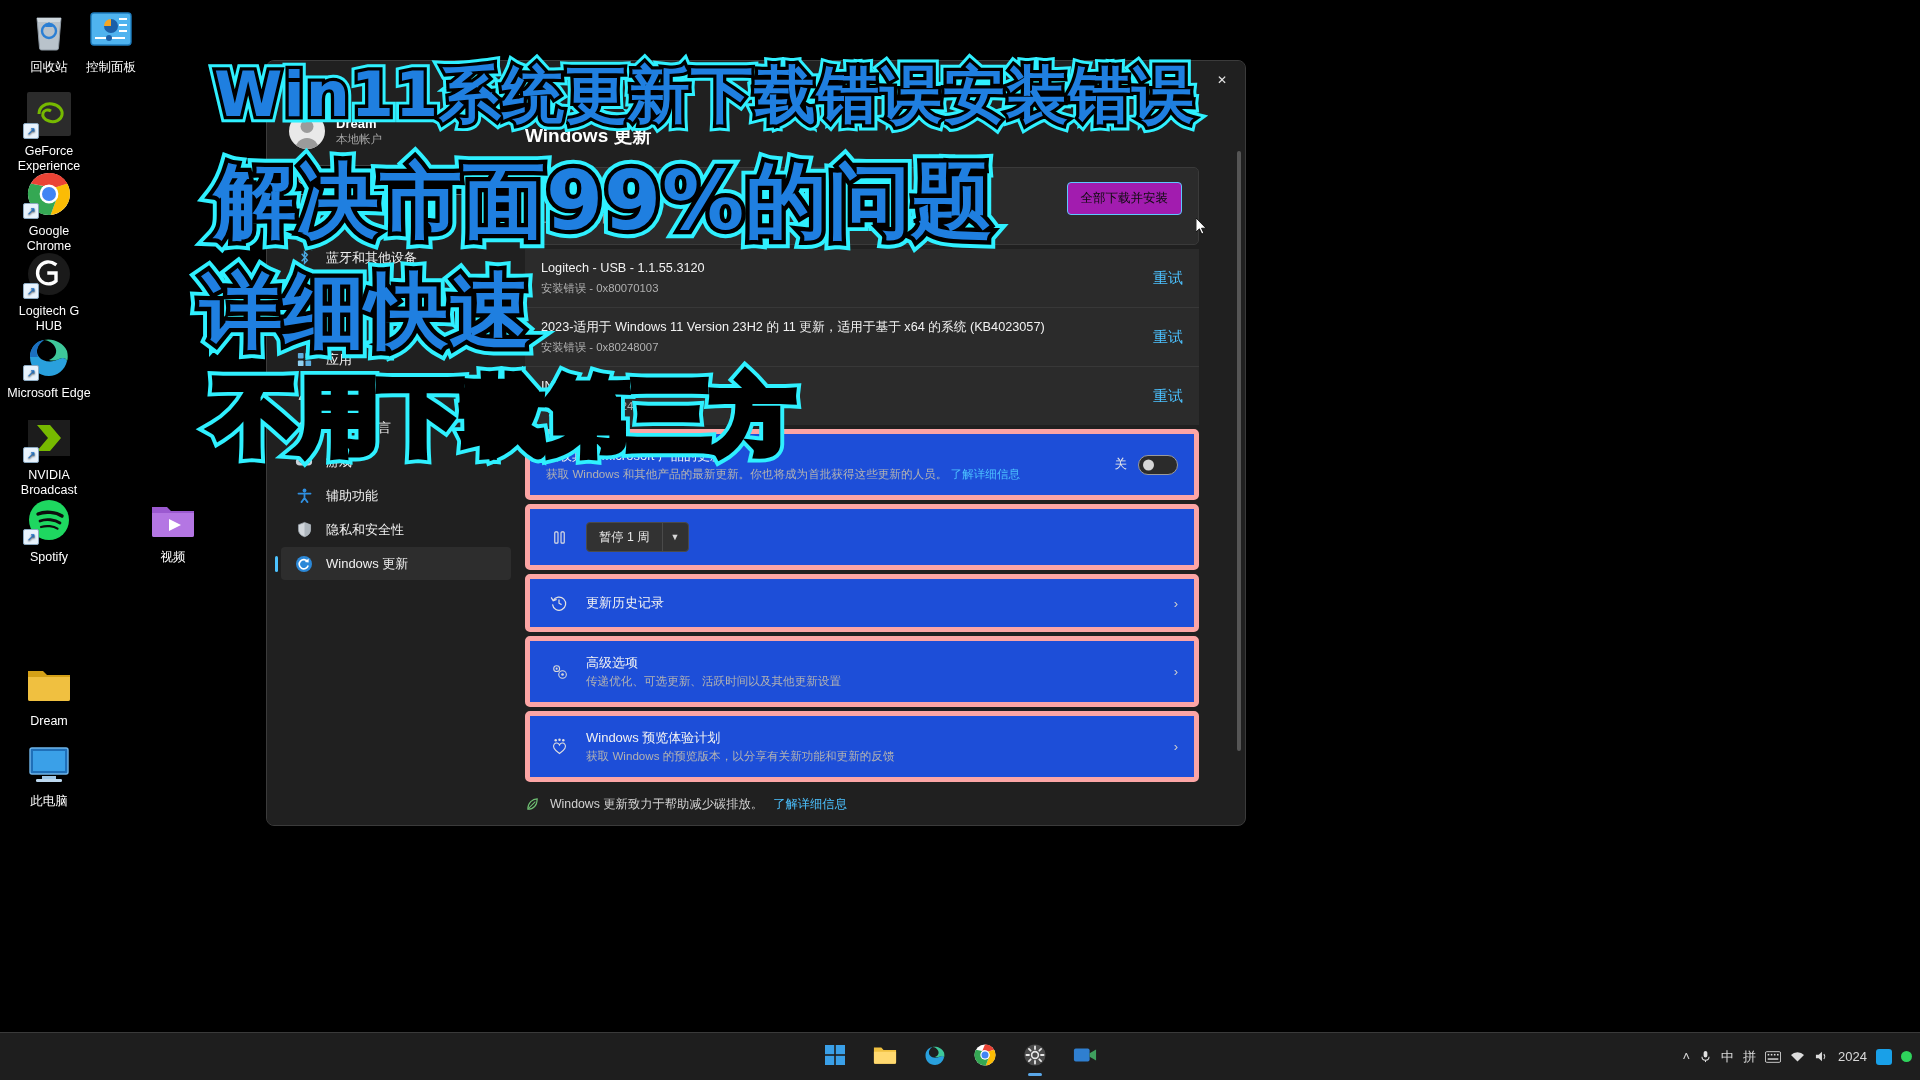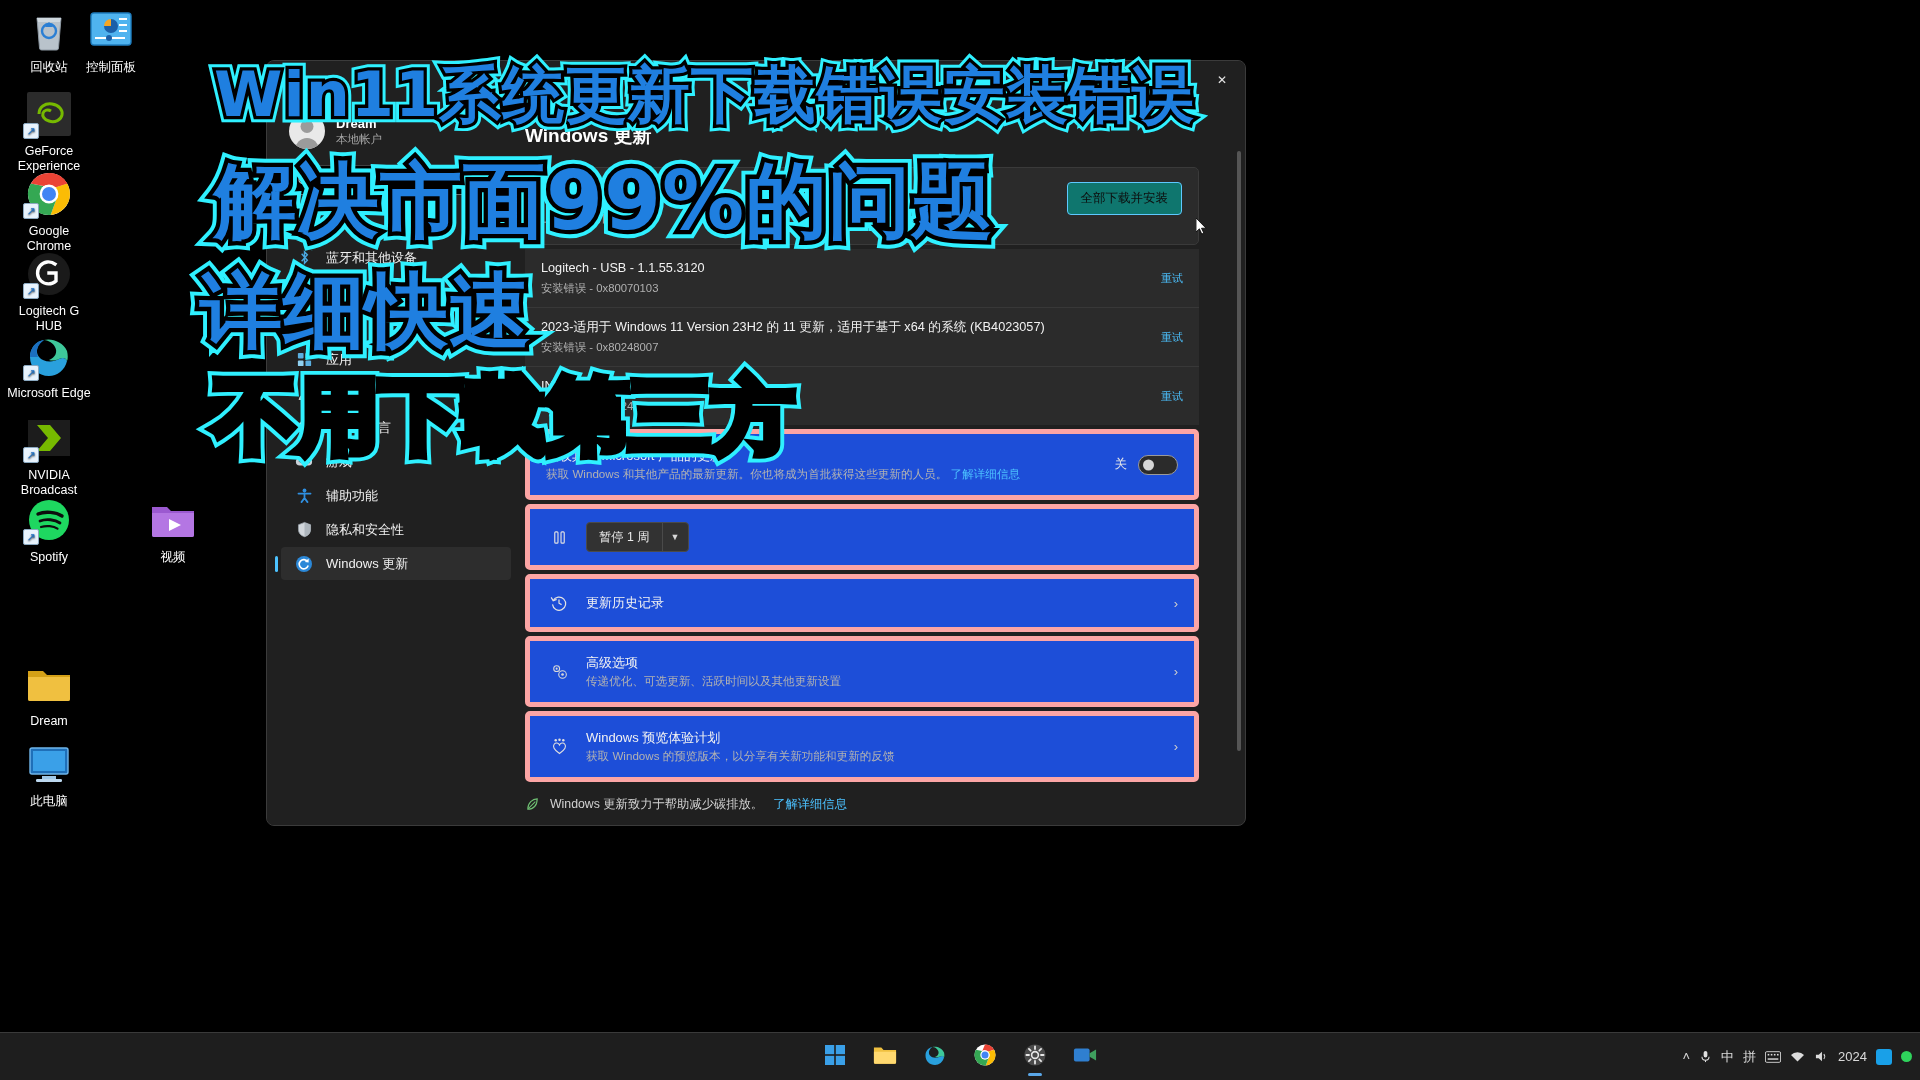--- a/index.html
+++ b/index.html
@@ -178,40 +178,40 @@
     border-radius: 5px;
     padding: 14px 16px;
     position: relative;
     min-height: 78px;
   }
   .banner-row { display: flex; align-items: flex-start; gap: 14px; }
   .banner-txt { flex: 1; }
   .banner-title { color: #fff; font-size: 18px; font-weight: 600; }
   .banner-sub { color: #bdbdbd; font-size: 12px; margin-top: 4px;}
   .btn-primary {
-    background: #0f766e; color: #0d0d0d;
+    background: #a21caf; color: #0d0d0d;
     border: 1px solid #5ec8ff; border-radius: 4px;
     font-size: 12.5px; padding: 7px 13px;
     white-space: nowrap;
     font-family: inherit;
   }
 
   .upd-list { margin-top: 4px; }
   .upd-row {
     display: flex; align-items: center;
     background: #2b2b2b;
     border-top: 1px solid #383838;
     padding: 11px 16px;
     min-height: 44px;
   }
   .upd-row:first-child { border-top: 0; }
   .upd-info { flex: 1; min-width: 0; }
   .upd-name { color: #f2f2f2; font-size: 12.7px; line-height: 17px; }
   .upd-err { color: #b0b0b0; font-size: 11.3px; margin-top: 4px; }
-  .link-retry { color: #4cc2ff; font-size: 11px; padding-left: 14px; white-space: nowrap;}
+  .link-retry { color: #4cc2ff; font-size: 15px; padding-left: 14px; white-space: nowrap;}
 
   .card {
     background: #1d4ed8; border: 5px solid #fca5a5;
     border-radius: 5px;
     margin-top: 4px;
     display: flex; align-items: center;
     padding: 13px 16px;
     min-height: 58px;
   }
   .card .cicon {

